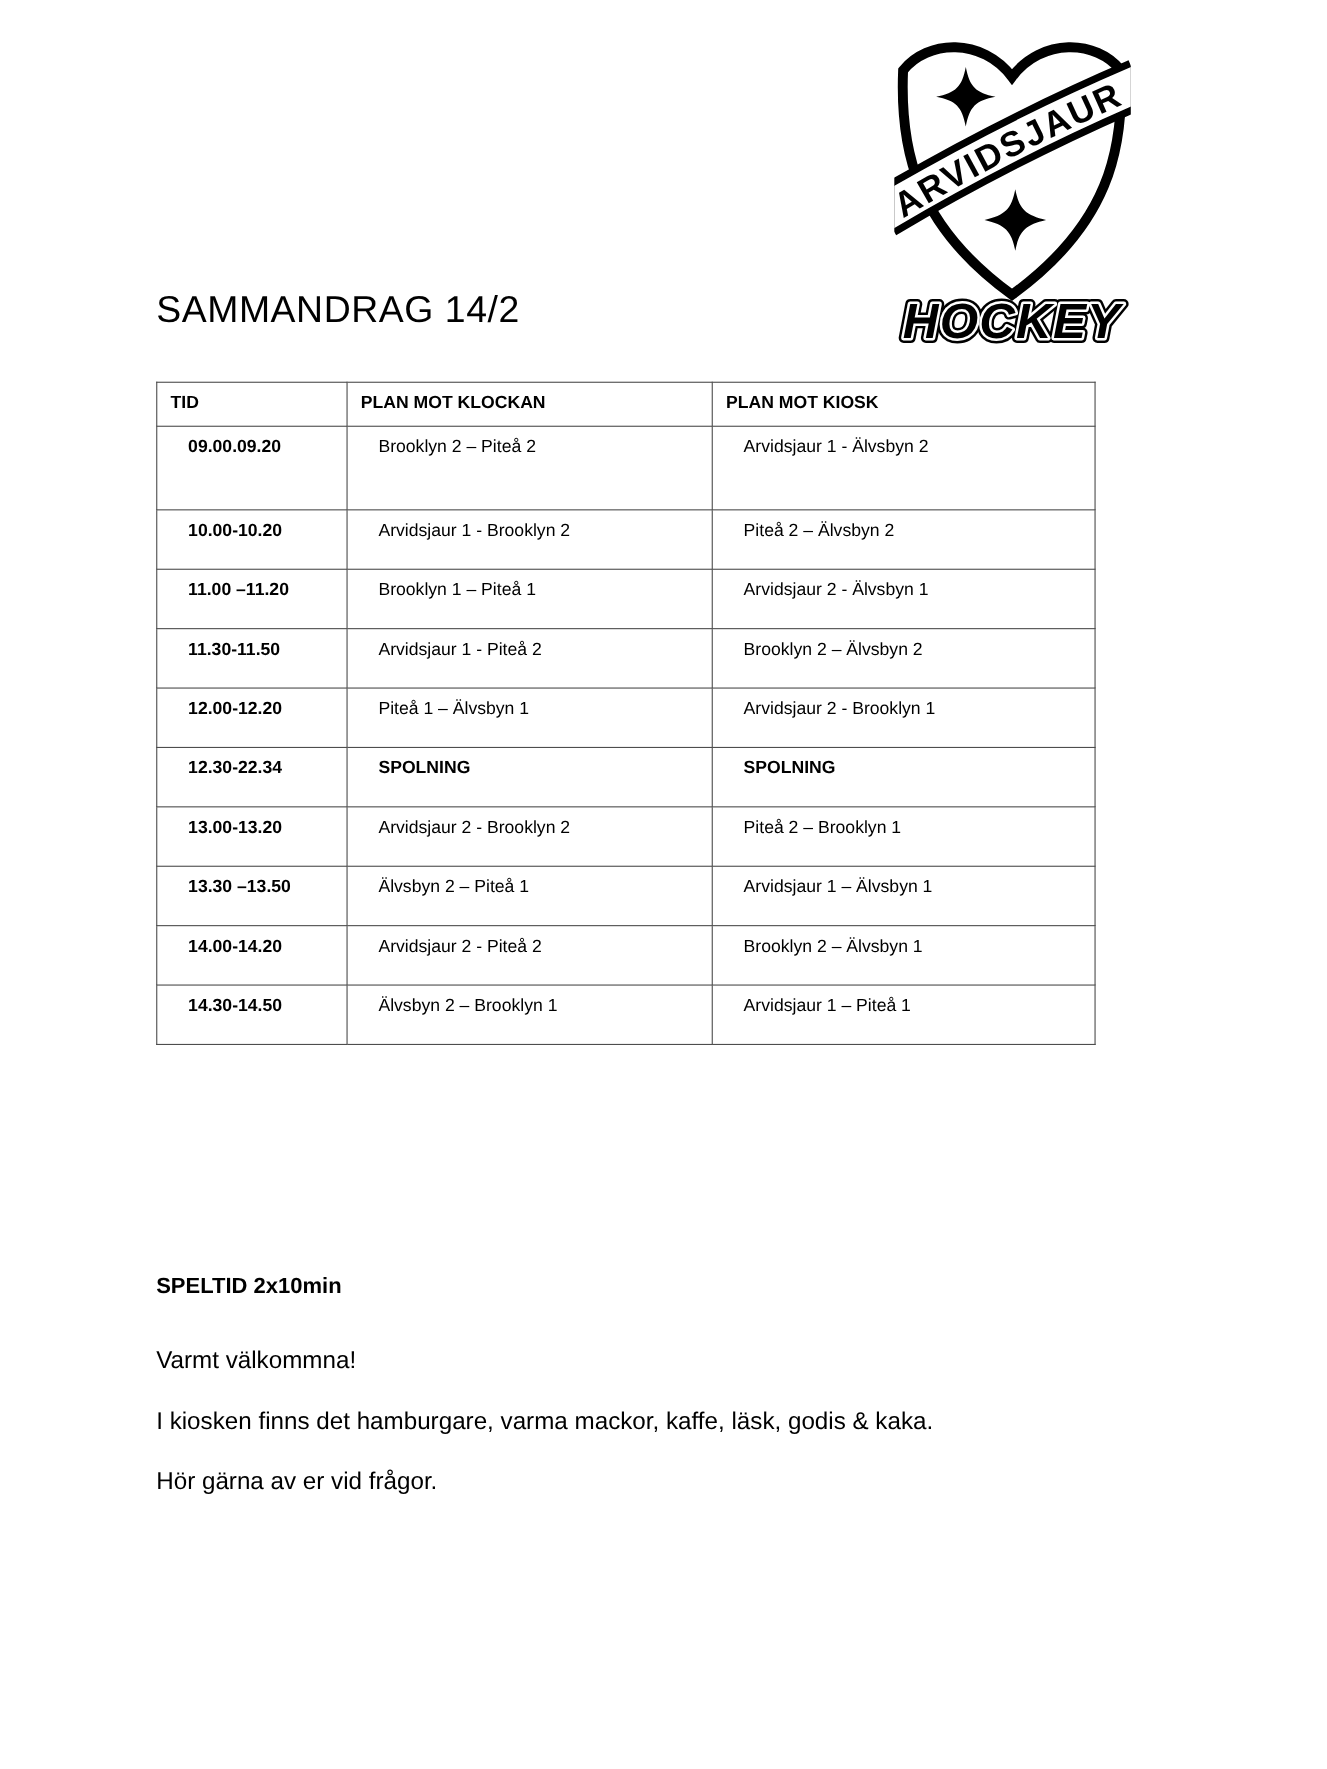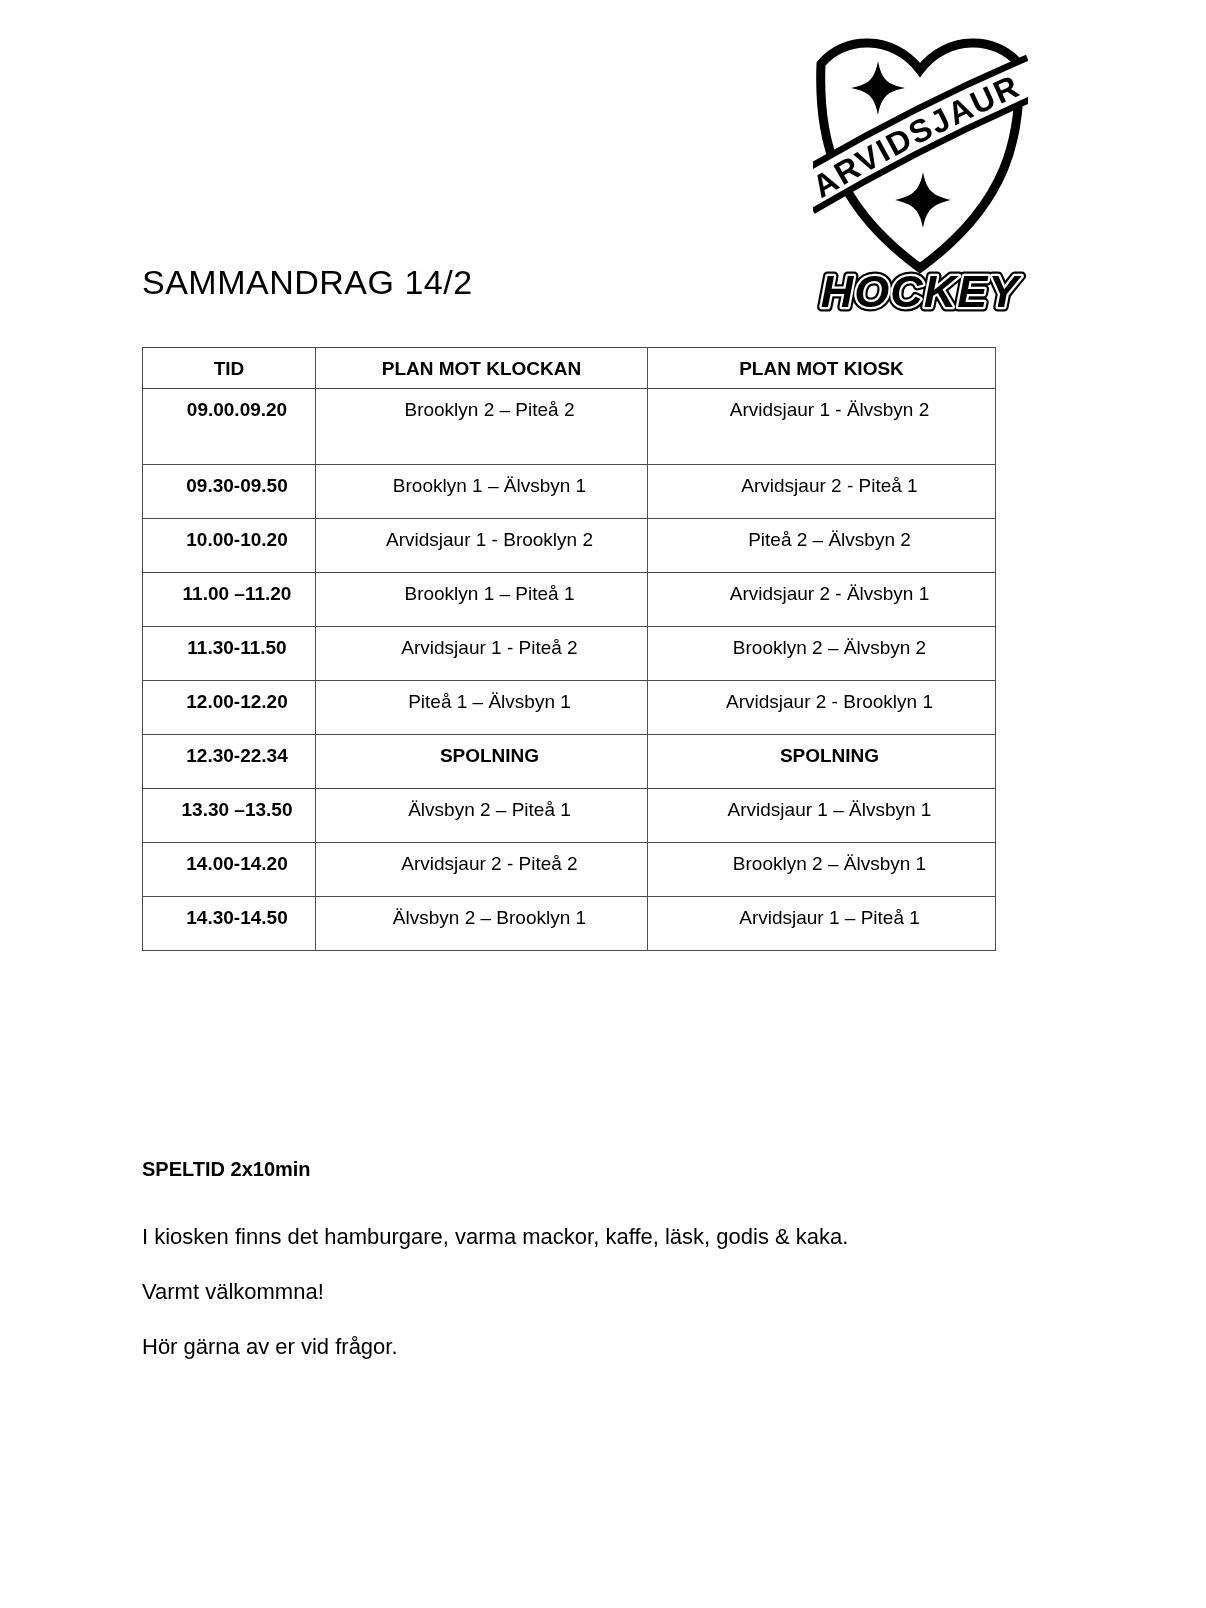--- a/index.html
+++ b/index.html
@@ -53,23 +53,23 @@
     position: absolute;
     left: 142px;
     top: 347px;
     width: 853px;
     border-collapse: collapse;
     table-layout: fixed;
   }
   table.schedule th, table.schedule td {
     border: 1.5px solid #4d4d4d;
     vertical-align: top;
-    text-align: center;
+    text-align: left;
     padding: 9px 12px 6px 12px;
-    font-size: 19px;
+    font-size: 16px;
     line-height: 1.3;
     overflow: hidden;
     white-space: nowrap;
   }
   table.schedule th { font-weight: bold; height: 24px; }
   table.schedule col.c1 { width: 173px; }
   table.schedule col.c2 { width: 332px; }
   table.schedule col.c3 { width: 348px; }
   table.schedule tbody td { height: 38px; padding-left: 28px; }
   table.schedule tbody tr:first-child td { height: 60px; }
@@ -140,25 +140,20 @@
         <th>PLAN MOT KIOSK</th>
       </tr>
     </thead>
     <tbody id="schedule-body">
         <tr>
           <td>09.00.09.20</td>
           <td>Brooklyn 2 – Piteå 2</td>
           <td>Arvidsjaur 1 - Älvsbyn 2</td>
         </tr>
         <tr>
-          <td>09.30-09.50</td>
-          <td>Brooklyn 1 – Älvsbyn 1</td>
-          <td>Arvidsjaur 2 - Piteå 1</td>
-        </tr>
-        <tr>
           <td>10.00-10.20</td>
           <td>Arvidsjaur 1 - Brooklyn 2</td>
           <td>Piteå 2 – Älvsbyn 2</td>
         </tr>
         <tr>
           <td>11.00 –11.20</td>
           <td>Brooklyn 1 – Piteå 1</td>
           <td>Arvidsjaur 2 - Älvsbyn 1</td>
         </tr>
         <tr>
@@ -170,37 +165,42 @@
           <td>12.00-12.20</td>
           <td>Piteå 1 – Älvsbyn 1</td>
           <td>Arvidsjaur 2 - Brooklyn 1</td>
         </tr>
         <tr class="spolning">
           <td>12.30-22.34</td>
           <td>SPOLNING</td>
           <td>SPOLNING</td>
         </tr>
         <tr>
+          <td>13.00-13.20</td>
+          <td>Arvidsjaur 2 - Brooklyn 2</td>
+          <td>Piteå 2 – Brooklyn 1</td>
+        </tr>
+        <tr>
           <td>13.30 –13.50</td>
           <td>Älvsbyn 2 – Piteå 1</td>
           <td>Arvidsjaur 1 – Älvsbyn 1</td>
         </tr>
         <tr>
           <td>14.00-14.20</td>
           <td>Arvidsjaur 2 - Piteå 2</td>
           <td>Brooklyn 2 – Älvsbyn 1</td>
         </tr>
         <tr>
           <td>14.30-14.50</td>
           <td>Älvsbyn 2 – Brooklyn 1</td>
           <td>Arvidsjaur 1 – Piteå 1</td>
         </tr>
       </tbody>
   </table>
 
   <div class="footer-block">
     <h2>SPELTID 2x10min</h2>
+    <p>Varmt välkommna!</p>
     <p>I kiosken finns det hamburgare, varma mackor, kaffe, läsk, godis &amp; kaka.</p>
-    <p>Varmt välkommna!</p>
     <p>Hör gärna av er vid frågor.</p>
   </div>
 
 </div>
 
 </body></html>

